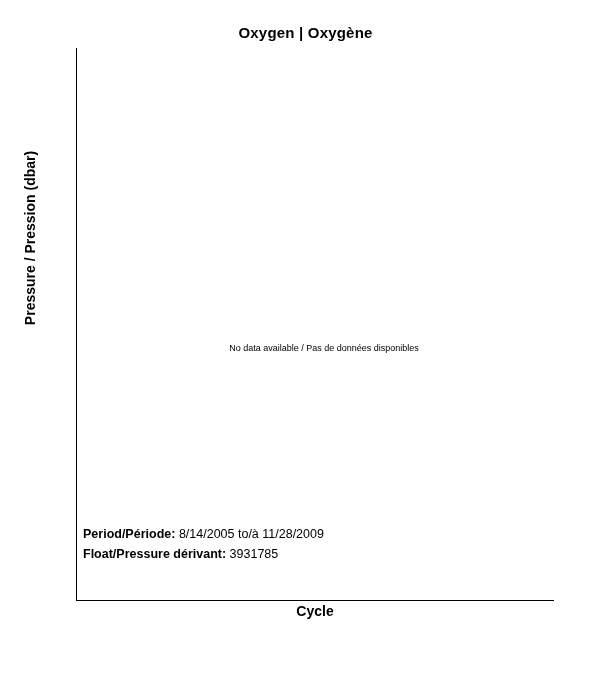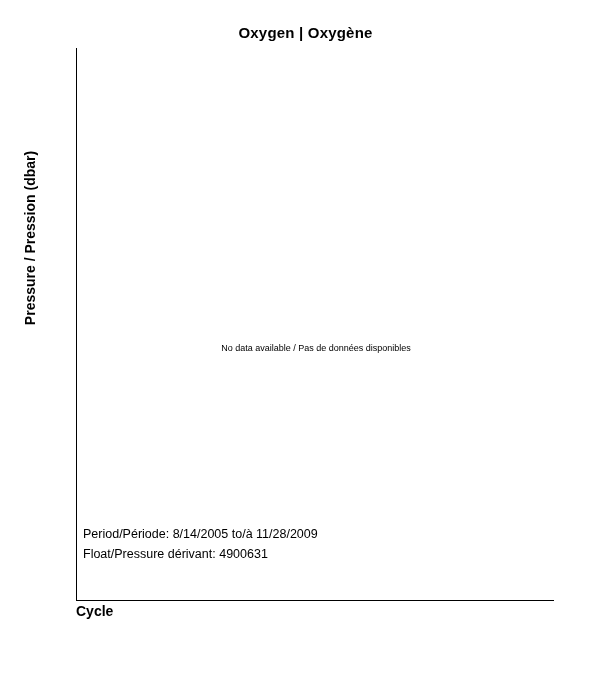--- a/index.html
+++ b/index.html
@@ -56,48 +56,48 @@
     font-size: 14px;
     font-weight: bold;
     white-space: nowrap;
   }
   
   #x-axis-label {
     position: absolute;
     left: 76px;
     top: 603px;
     width: 478px;
-    text-align: left;
+    text-align: center;
     font-size: 14px;
     font-weight: bold;
   }
   
   #no-data-message {
     position: absolute;
-    left: 0;
+    left: 8px;
     top: 295px;
     width: 478px;
     text-align: center;
     font-size: 9px;
     color: #000000;
     white-space: nowrap;
   }
   
   #annotations {
     position: absolute;
     left: 6px;
     top: 476px;
     font-size: 12.5px;
     line-height: 20px;
   }
   .annotation-line {
     white-space: nowrap;
   }
   .annotation-label {
-    font-weight: normal;
+    font-weight: bold;
   }
   .annotation-value {
     font-weight: normal;
     margin-top: 9px;
   }
 </style>
 </head>
 <body>
 
 <div id="chart-root">
@@ -108,21 +108,21 @@
 
     <div id="no-data-message">No data available / Pas de données disponibles</div>
 
     <div id="annotations">
       <div class="annotation-line">
         <span class="annotation-label">Period/Période:</span>
         <span class="annotation-value">8/14/2005  to/à  11/28/2009</span>
       </div>
       <div class="annotation-line">
         <span class="annotation-label">Float/Pressure dérivant:</span>
-        <span class="annotation-value">4900631</span>
+        <span class="annotation-value">3931785</span>
       </div>
     </div>
 
   </div>
 
   <div id="y-axis-label">Pressure / Pression (dbar)</div>
 
   <div id="x-axis-label">Cycle</div>
 
 </div>

